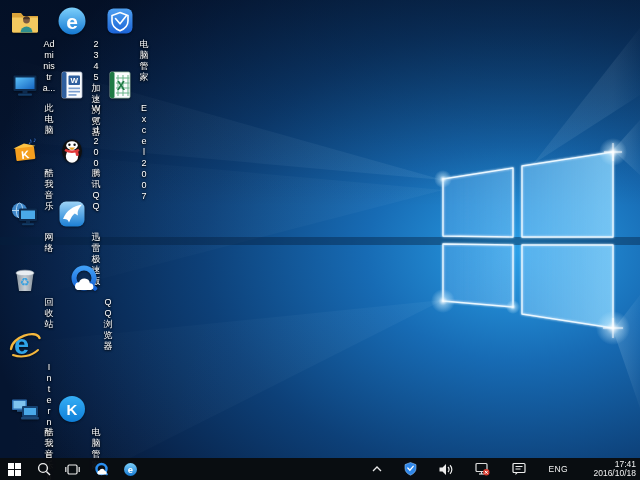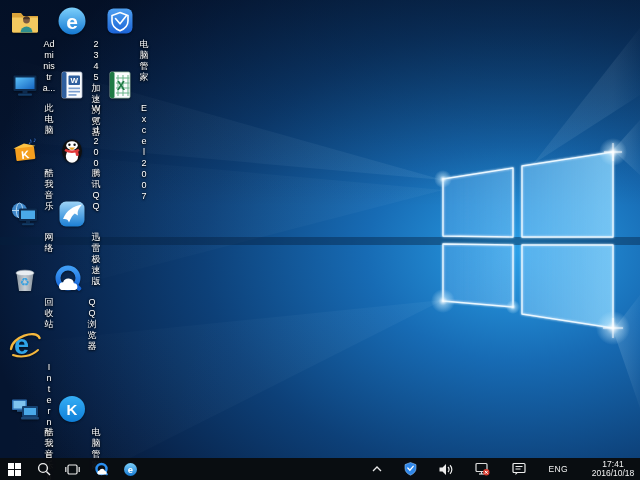--- a/index.html
+++ b/index.html
@@ -17,21 +17,21 @@
   
   #taskbar{position:absolute;left:0;bottom:0;width:640px;height:22px;
            background:rgba(9,11,15,.96);display:flex;align-items:stretch;justify-content:space-between;}
   .tb-left{display:flex;align-items:stretch;}
   .tb-btn{width:29px;display:flex;align-items:center;justify-content:center;background:transparent;border:0;padding:0;}
   .tb-btn svg{display:block;}
   .tb-right{display:flex;align-items:center;gap:22px;padding-right:4px;}
   .tray-ic{display:flex;align-items:center;justify-content:center;height:22px;}
   .tray-ic svg{display:block;}
   .tray-lang{color:#f2f2f2;font-size:8.5px;letter-spacing:.4px;}
-  .tray-clock{color:#f2f2f2;font-size:8.5px;line-height:9.5px;text-align:center;min-width:46px;}
+  .tray-clock{color:#f2f2f2;font-size:8.5px;line-height:9.5px;text-align:right;min-width:46px;}
 </style>
 </head>
 <body>
 
 <div id="screen">
 
   <svg id="wallpaper" viewBox="0 0 640 458" preserveAspectRatio="none">
     <defs>
       <radialGradient id="sky" cx="81%" cy="55%" r="85%">
         <stop offset="0%" stop-color="#2aa0e8"></stop>
@@ -283,21 +283,21 @@
     <div class="ic">
         <svg viewBox="0 0 32 32">
       <polygon points="7.5,10 24.5,10 22,28 10,28" fill="url(#gBin)" opacity=".92"></polygon>
       <ellipse cx="16" cy="10" rx="9" ry="2.8" fill="#e9eef2" stroke="#a7b2bb" stroke-width=".7"></ellipse>
       <text x="16" y="23" text-anchor="middle" font-size="11" fill="#35a0e0">♻</text>
     </svg>
       </div>
     <div class="lbl">回收站</div>
   </div>
 
-  <div class="cell" style="left:44px;top:263px">
+  <div class="cell" style="left:60px;top:263px">
     <div class="ic">
         <svg viewBox="0 0 32 32">
       <circle cx="16" cy="15" r="10" fill="none" stroke="url(#gQr)" stroke-width="5"></circle>
       <line x1="23" y1="21.5" x2="27" y2="25.5" stroke="#1565d8" stroke-width="4.5" stroke-linecap="round"></line>
       <path d="M9.5,27 a4,4 0 0 1 1.6,-7.7 a5.6,5.6 0 0 1 10.8,1 a3.4,3.4 0 0 1 0.9,6.7 Z" fill="#fff"></path>
     </svg>
       </div>
     <div class="lbl">QQ浏览器</div>
   </div>
 

